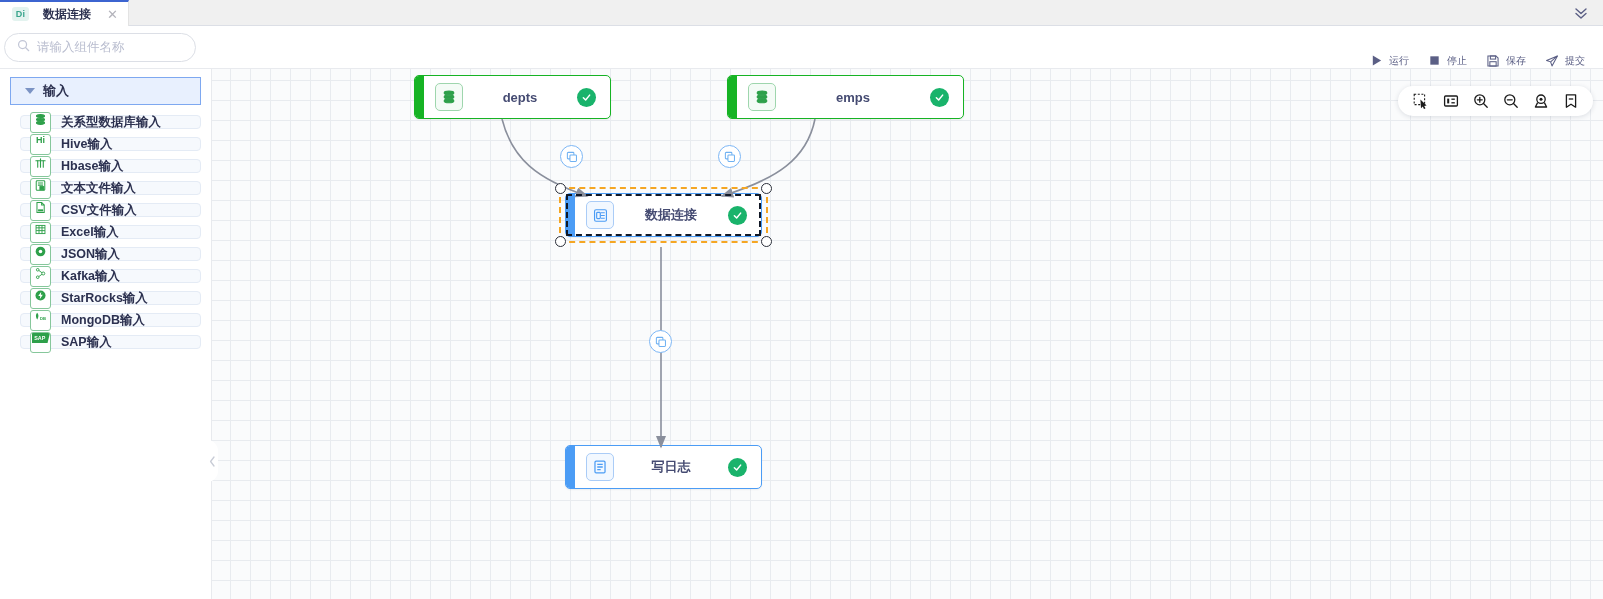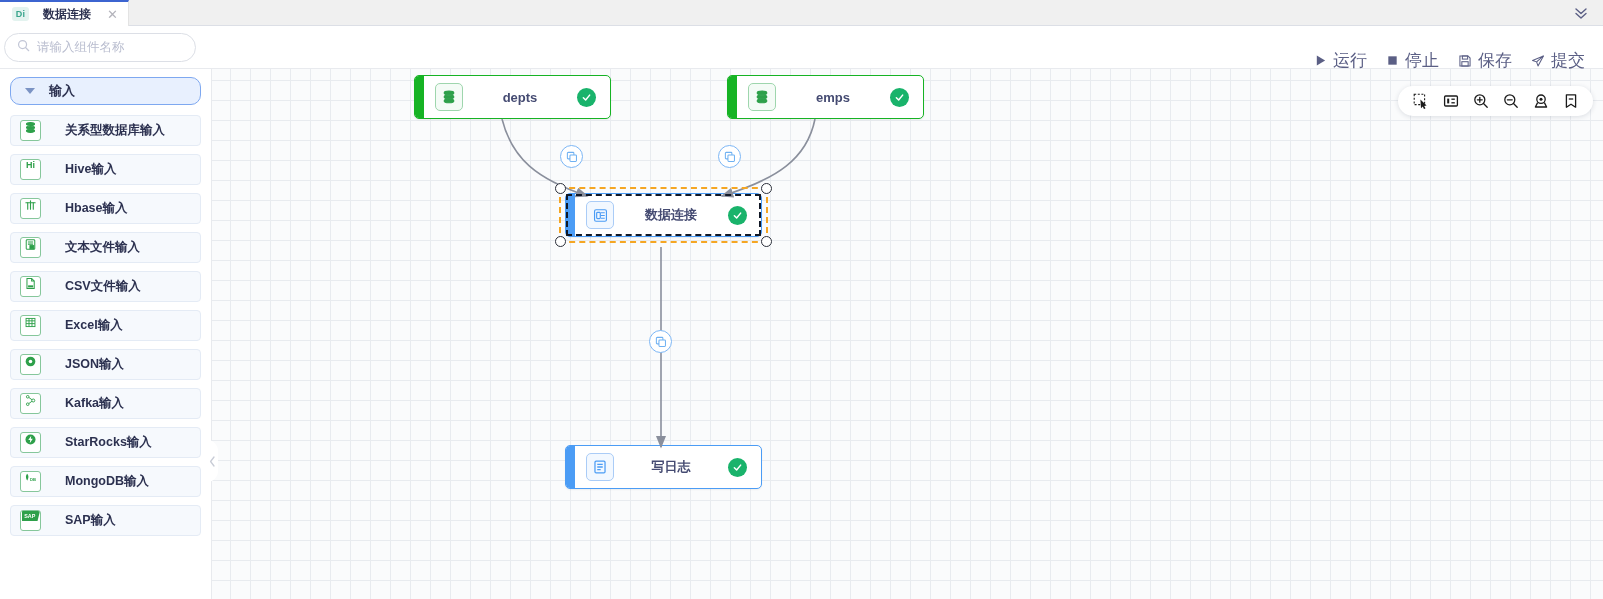--- a/index.html
+++ b/index.html
@@ -52,44 +52,44 @@
   .search-box svg { flex: 0 0 auto; }
   .search-input {
     border: 0; outline: 0; font-size: 12.5px; color: #8a8fa8;
     background: transparent; width: 140px;
     font-family: "Liberation Sans", "DejaVu Sans", sans-serif;
   }
   .search-input::placeholder { color: #b9bdcf; }
   .actions { margin-left: auto; display: flex; align-items: center; gap: 19px; padding-right: 18px; }
   .action-btn {
     display: flex; align-items: center; gap: 6px; cursor: pointer;
-    font-size: 17px; color: #5b5f85; background: none; border: 0;
+    font-size: 10px; color: #5b5f85; background: none; border: 0;
     font-family: "Liberation Sans", "DejaVu Sans", sans-serif;
     margin-top: 27px;
   }
   .action-btn svg { display: block; }
 
   
   .sidebar {
     position: absolute; left: 0; top: 69px; width: 212px; height: 530px;
     background: #ffffff; border-right: 1px solid #e8eaee;
     overflow: hidden; padding: 8px 0 0 0;
   }
   .group-header {
     margin: 0 10px 10px 10px; height: 28px;
-    background: #e8f0fe; border: 1px solid #7ea8f0; border-radius: 10px;
-    display: flex; align-items: center; gap: 14px; padding: 0 14px;
+    background: #e8f0fe; border: 1px solid #7ea8f0; border-radius: 0;
+    display: flex; align-items: center; gap: 8px; padding: 0 14px;
     cursor: pointer;
   }
   .caret { width: 0; height: 0; border-left: 5px solid transparent; border-right: 5px solid transparent; border-top: 6px solid #7b93c4; }
   .group-label { font-size: 13px; color: #2c3150; font-weight: 700; }
   .comp-item {
-    margin: 0 10px 8px 10px; height: 31px;
+    margin: 0 10px 8px 20px; height: 14px;
     background: #f6f9fd; border: 1px solid #e4ebf5; border-radius: 4px;
-    display: flex; align-items: center; gap: 24px; padding: 0 9px;
+    display: flex; align-items: center; gap: 10px; padding: 0 9px;
     cursor: pointer;
   }
   .comp-icon {
     width: 21px; height: 21px; flex: 0 0 auto;
     border: 1px solid #86c79b; border-radius: 3px; background: #ffffff;
     display: flex; align-items: flex-start; justify-content: center;
     color: #2ea04a; font-size: 9px; font-weight: bold; overflow: hidden;
   }
   .comp-icon svg { display: block; }
   .comp-label { font-size: 12.5px; color: #2c3150; font-weight: 600; white-space: nowrap; }
@@ -428,21 +428,21 @@
         </span>
         <span class="node-title">depts</span>
         <span class="node-status">
           <svg width="11" height="11" viewBox="0 0 14 14" fill="none" stroke="#ffffff" stroke-width="1.9" stroke-linecap="round" stroke-linejoin="round">
             <polyline points="3,7.4 5.9,10.2 11,4"></polyline>
           </svg>
         </span>
       </div>
     </div>
 
-    <div class="node node-green" style="left:488px; top:6px; width:197px;">
+    <div class="node node-green" style="left:488px; top:6px; width:237px;">
       <div class="node-bar"></div>
       <div class="node-body">
         <span class="node-icon green">
           <svg width="16" height="16" viewBox="0 0 14 14" fill="none" stroke="#2ea04a" stroke-width="1">
             <ellipse cx="7" cy="3.4" rx="4.2" ry="1.6" fill="#2ea04a"></ellipse>
             <ellipse cx="7" cy="7" rx="4.2" ry="1.6" fill="#2ea04a"></ellipse>
             <ellipse cx="7" cy="10.4" rx="4.2" ry="1.6" fill="#2ea04a"></ellipse>
           </svg>
         </span>
         <span class="node-title">emps</span>

